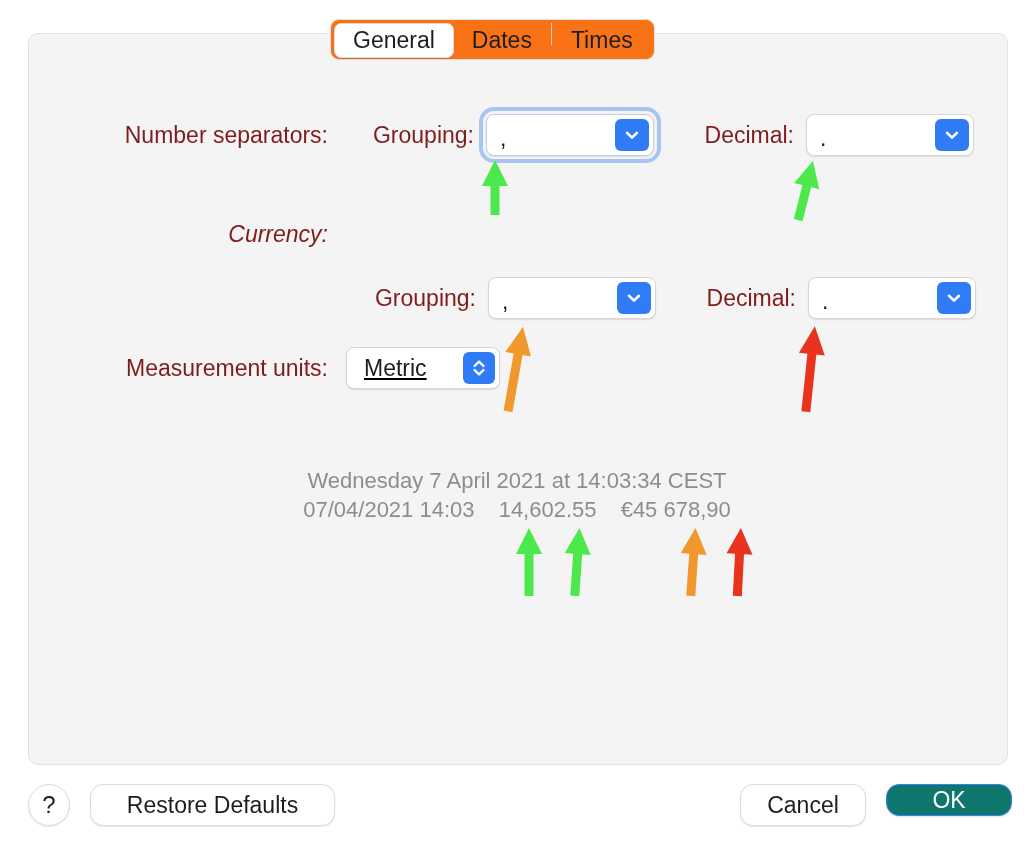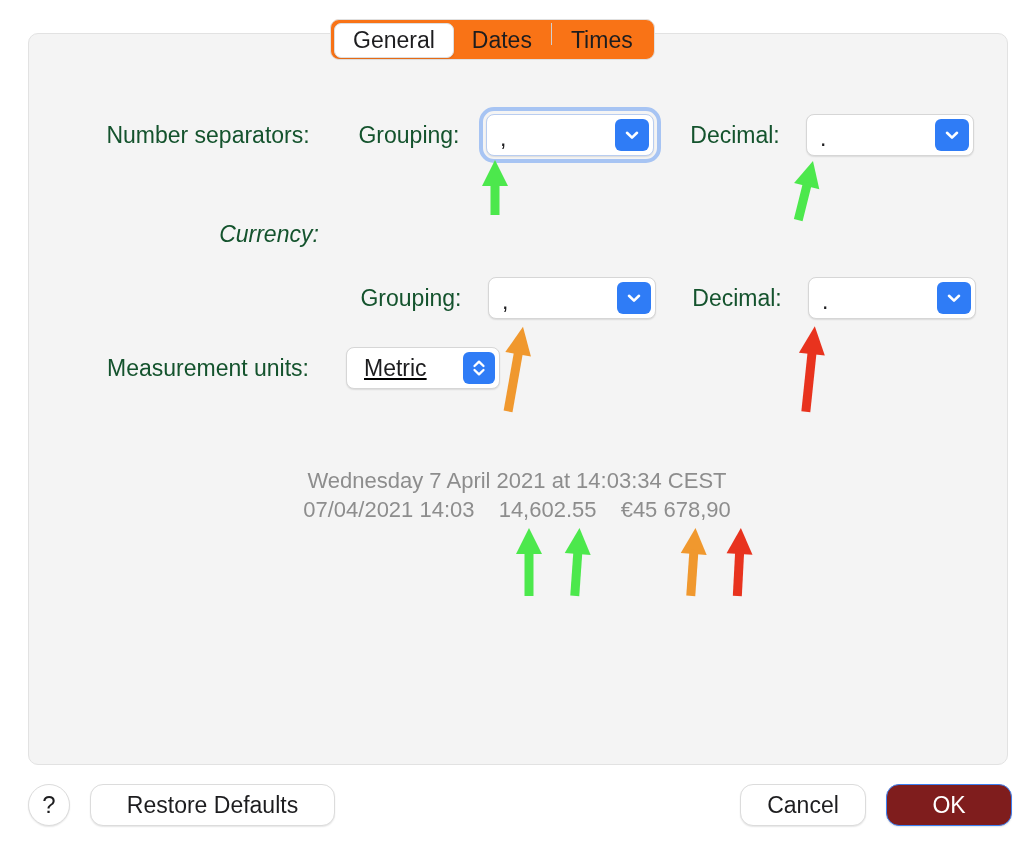--- a/index.html
+++ b/index.html
@@ -70,22 +70,22 @@
 
   
   .row {
     position: absolute;
     display: flex;
     align-items: center;
     height: 44px;
   }
   .label {
     font-size: 23px;
-    color: #14532d;
-    text-align: center;
+    color: #7f1d1d;
+    text-align: right;
     white-space: nowrap;
   }
 
   
   .combo {
     position: relative;
     height: 42px;
     background: #ffffff;
     border: 1px solid #d6d6d6;
     border-radius: 8px;
@@ -197,22 +197,22 @@
     left: 740px;
     top: 784px;
     width: 126px;
     height: 42px;
     justify-content: center;
   }
   #ok-button {
     left: 886px;
     top: 784px;
     width: 126px;
-    height: 42px;
-    background: #7f1d1d;
+    height: 32px;
+    background: #0f766e;
     border-color: #3b7ff2;
     color: #ffffff;
   }
 
   
   .arrow {
     position: absolute;
     pointer-events: none;
   }
 </style>

